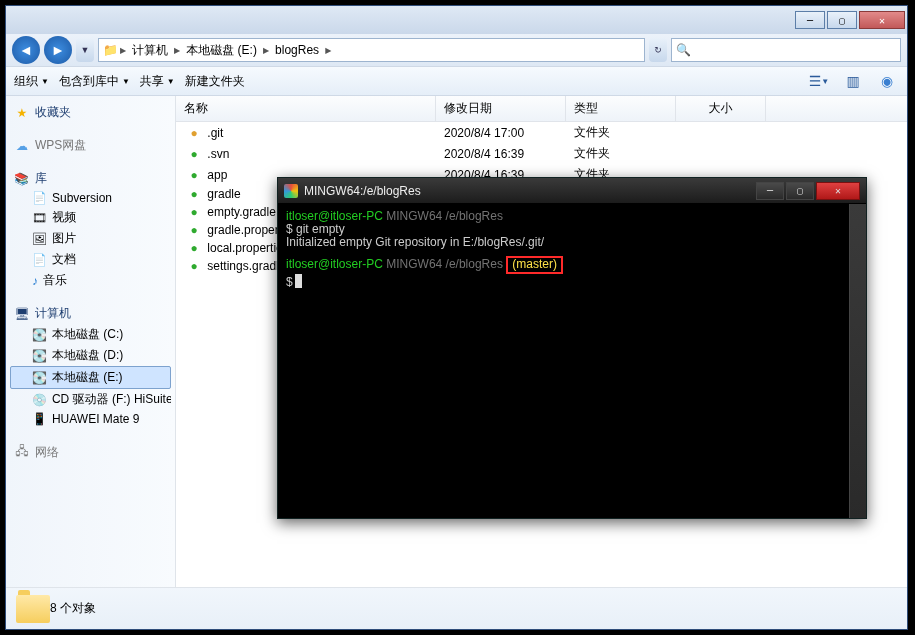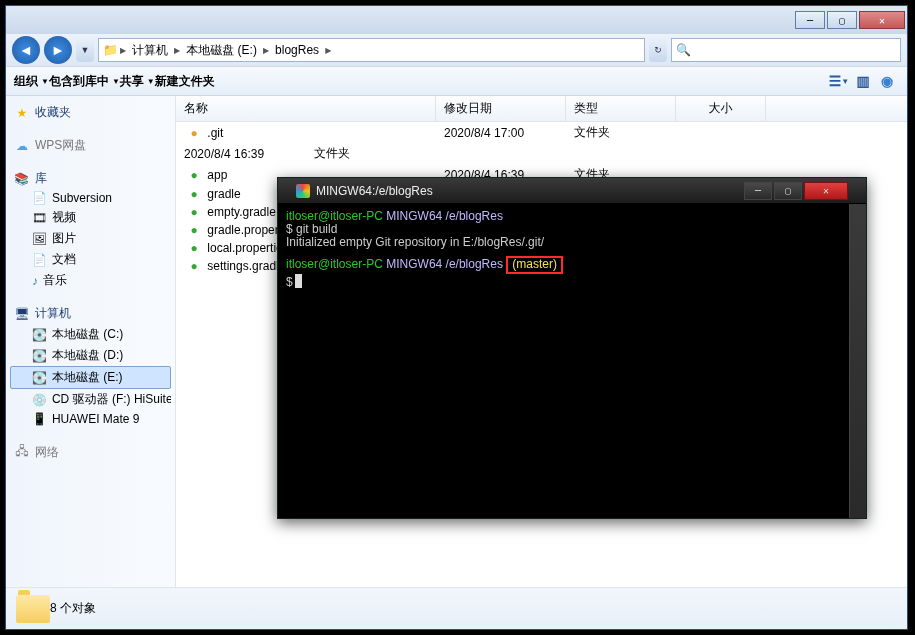--- a/index.html
+++ b/index.html
@@ -14,21 +14,21 @@
 .addrbar { height: 32px; background: linear-gradient(#ecf2fa,#dee8f4); display: flex; align-items: center; padding: 0 6px; gap:4px; }
 .navbtn { width: 28px; height: 28px; border-radius: 50%; background: radial-gradient(#3d8de0,#1d5aa6); display:flex; align-items:center; justify-content:center; color:#fff; font-size:14px; cursor:pointer; }
 .navbtn.small { width:18px; height:24px; border-radius:4px; background:linear-gradient(#e9f1fa,#c7d8ec); color:#335; font-size:9px; }
 .breadcrumb { flex:1; height:24px; border:1px solid #9db4cf; background:#fff; display:flex; align-items:center; padding:0 4px; gap:2px; }
 .bc-seg { padding:2px 4px; cursor:pointer; }
 .bc-sep { color:#666; font-size:9px; }
 .bc-sep::before { content:"▶"; font-size:8px; color:#555;}
 .searchbox { width:230px; height:24px; border:1px solid #9db4cf; background:#fff; display:flex; align-items:center; padding:0 4px; }
 .searchbox input { border:none; outline:none; flex:1; font-style:italic; color:#888; }
 
-.toolbar { height: 30px; background: linear-gradient(#f6fafe,#e5eef8); border-top:1px solid #cfd9e6; border-bottom:1px solid #cfd9e6; display:flex; align-items:center; padding:0 8px; gap:0;font-weight:bold; }
+.toolbar { height: 30px; background: linear-gradient(#f6fafe,#e5eef8); border-top:1px solid #cfd9e6; border-bottom:1px solid #cfd9e6; display:flex; align-items:center; padding:0 8px; gap:10px; }
 .toolbtn { cursor:pointer; display:flex; align-items:center; gap:3px; }
 .tb-spacer { flex:1; }
 .tb-icon { width:24px; height:24px; display:flex; align-items:center; justify-content:center; cursor:pointer; font-size:14px; color:#2a5a9a; }
 
 .body { display:flex; height: calc(100% - 28px - 32px - 30px - 42px); }
 .sidebar { width:170px; border-right:1px solid #dfe4ea; background: linear-gradient(to right, #f0f5fb, #f8fbfe); padding:6px 4px; overflow:hidden; }
 .side-group { margin-bottom:12px; }
 .side-head { display:flex; align-items:center; gap:5px; padding:2px 4px; color:#1e3e70; }
 .side-head.dim { color:#777; }
 .side-head .icon { width:16px; display:inline-flex; justify-content:center; }
@@ -42,29 +42,29 @@
 .rows .row { display:flex; align-items:center; padding:1px 0; }
 .row .cell { padding:1px 8px; overflow:hidden; white-space:nowrap; text-overflow:ellipsis; }
 .row .icon { width:20px; display:inline-flex; justify-content:center; }
 
 .statusbar { height:42px; border-top:1px solid #dfe4ea; background: linear-gradient(#f1f6fc,#e8f0f8); display:flex; align-items:center; padding:0 10px; gap:0; }
 .folder-icon { width:34px; height:28px; background: linear-gradient(#ffe9a8,#f6ce5e); border-radius:2px; position:relative; }
 .folder-icon::before { content:""; position:absolute; top:-5px; left:2px; width:12px; height:5px; background:#f6ce5e; border-radius:2px 2px 0 0; }
 
 
 .term { position:absolute; left:277px; top:177px; width:590px; height:342px; border:1px solid #122; background:#0f0f0f; box-shadow: 0 4px 14px rgba(0,0,0,.6); }
-.term-titlebar { height:26px; background: linear-gradient(#3a3a3a,#1c1c1c); display:flex; align-items:center; padding:0 18px; color:#eee; border-bottom:1px solid #000; }
+.term-titlebar { height:26px; background: linear-gradient(#3a3a3a,#1c1c1c); display:flex; align-items:center; padding:0 6px; color:#eee; border-bottom:1px solid #000; }
 .term-titlebar .ticon { width:14px; height:14px; margin-right:6px; background: conic-gradient(#e74c3c,#f1c40f,#2ecc71,#3498db,#e74c3c); border-radius:2px; }
 .term-titlebar .twcontrols { margin-left:auto; display:flex; gap:2px; }
 .twbtn { width:28px; height:18px; border:1px solid #444; background:linear-gradient(#4a4a4a,#2a2a2a); color:#ddd; font-size:10px; display:flex; align-items:center; justify-content:center; cursor:pointer; font-family:Consolas,monospace; }
 .twbtn.close { width:44px; background:linear-gradient(#e04040,#b01818); border-color:#7a1010; }
 .term-body { position:relative; height: calc(100% - 26px); font-family: Consolas, "Courier New", monospace; font-size:13px; color:#ccc; background:#000; padding:6px 8px; line-height:1.1; overflow:hidden; }
 .term-body::after { content:""; position:absolute; right:0; top:0; bottom:0; width:16px; background: linear-gradient(#3a3a3a,#2a2a2a); border-left:1px solid #444; }
 .green { color:#22cc22; }
-.yellow { color:#c4b5fd; }
+.yellow { color:#737373; }
 .cyan { color:#fde047; }
 .redbox { border:2px solid #ff2a2a; padding:0 4px 1px 4px; display:inline-block; }
 .cursorbar { display:inline-block; width:7px; height:14px; background:#ddd; vertical-align:-2px; margin-left:2px; }
 </style>
 </head>
 <body>
 
 <div class="win">
 
   <div class="titlebar">
@@ -196,20 +196,21 @@
         <div class="col c-type">类型</div>
         <div class="col c-size">大小</div>
       </div>
       <div class="rows">
         <div class="row">
           <div class="cell c-name"><span class="icon" style="color:#e0a030;">●</span> <span>.git</span></div>
           <div class="cell c-date">2020/8/4 17:00</div>
           <div class="cell c-type">文件夹</div>
         </div>
         <div class="row">
+          <div class="cell c-name"><span class="icon" style="color:#2faa2f;">●</span> <span>.svn</span></div>
           <div class="cell c-date">2020/8/4 16:39</div>
           <div class="cell c-type">文件夹</div>
         </div>
         <div class="row">
           <div class="cell c-name"><span class="icon" style="color:#2faa2f;">●</span> <span>app</span></div>
           <div class="cell c-date">2020/8/4 16:39</div>
           <div class="cell c-type">文件夹</div>
         </div>
         <div class="row">
           <div class="cell c-name"><span class="icon" style="color:#2faa2f;">●</span> <span>gradle</span></div>
@@ -241,19 +242,19 @@
     <div class="ticon"></div>
     <span>MINGW64:/e/blogRes</span>
     <div class="twcontrols">
       <div class="twbtn">─</div>
       <div class="twbtn">▢</div>
       <div class="twbtn close">✕</div>
     </div>
   </div>
   <div class="term-body">
     <div><span class="green">itloser@itloser-PC</span> <span class="yellow">MINGW64</span> <span class="yellow">/e/blogRes</span></div>
-    <div>$ git build</div>
+    <div>$ git empty</div>
     <div>Initialized empty Git repository in E:/blogRes/.git/</div>
     <div style="height:6px;"></div>
     <div><span class="green">itloser@itloser-PC</span> <span class="yellow">MINGW64</span> <span class="yellow">/e/blogRes</span> <span class="redbox"><span class="cyan">(master)</span></span></div>
     <div><span>$</span><span class="cursorbar"></span></div>
   </div>
 </div>
 
 </body></html>

